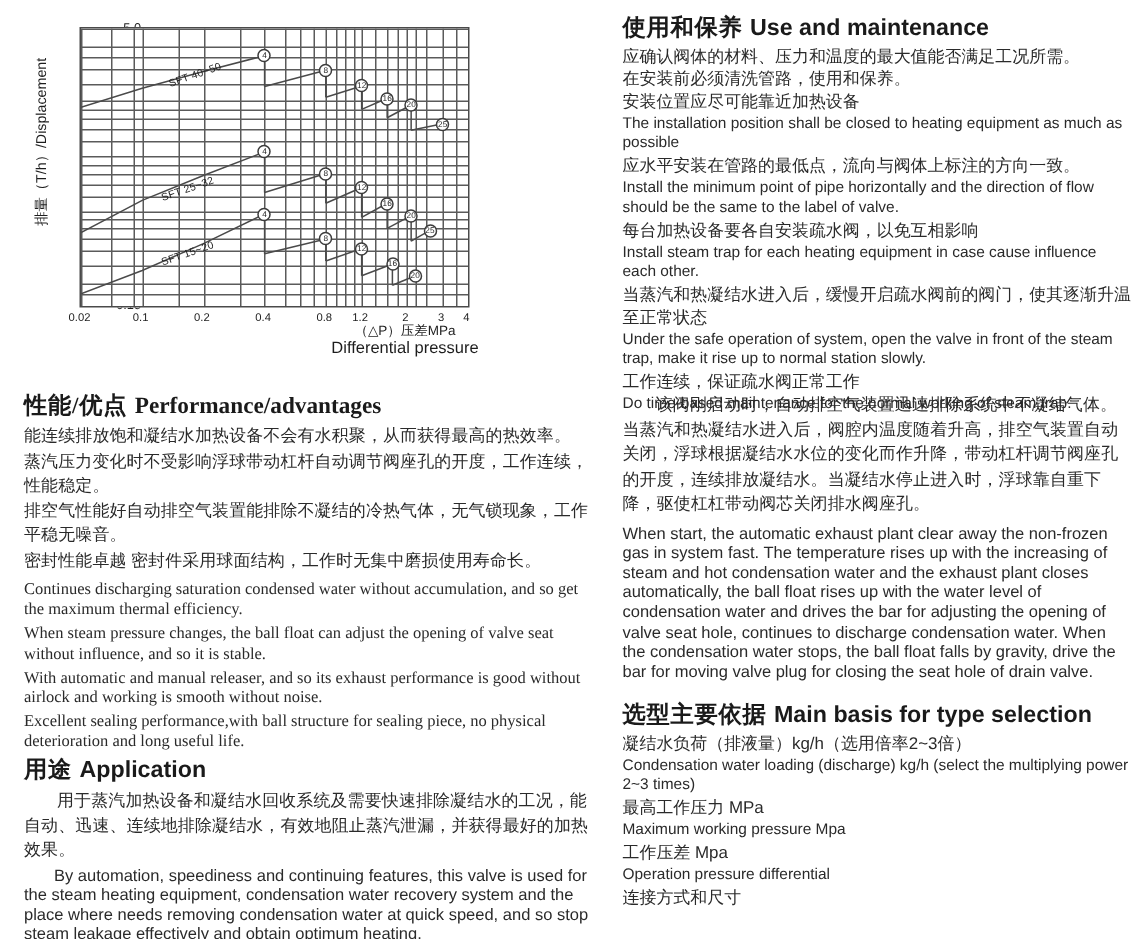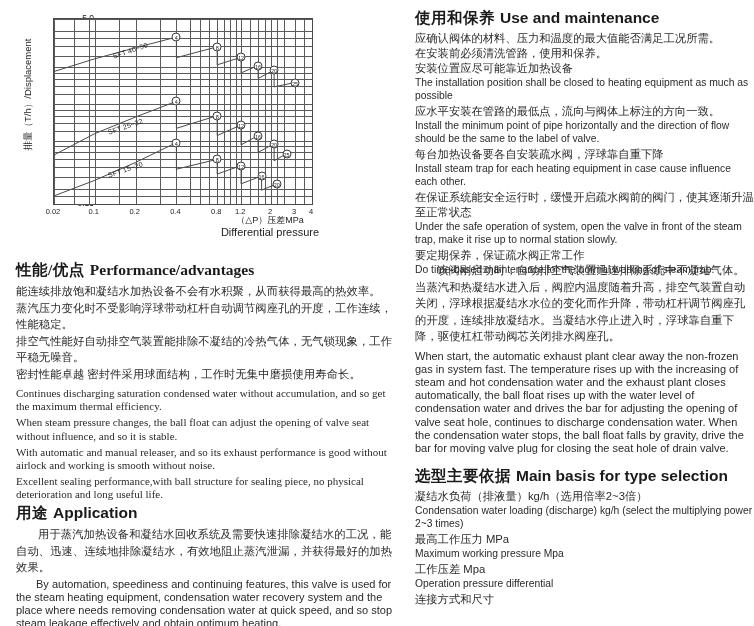--- a/index.html
+++ b/index.html
@@ -328,29 +328,29 @@
           </li>
           <li>
             <p class="kv-cn">安装位置应尽可能靠近加热设备</p>
             <p class="kv-en">The installation position shall be closed to heating equipment as much as possible</p>
           </li>
           <li>
             <p class="kv-cn">应水平安装在管路的最低点，流向与阀体上标注的方向一致。</p>
             <p class="kv-en">Install the minimum point of pipe horizontally and the direction of flow should be the same to the label of valve.</p>
           </li>
           <li>
-            <p class="kv-cn">每台加热设备要各自安装疏水阀，浮球靠自重下降</p>
+            <p class="kv-cn">每台加热设备要各自安装疏水阀，以免互相影响</p>
             <p class="kv-en">Install steam trap for each heating equipment in case cause influence each other.</p>
           </li>
           <li>
-            <p class="kv-cn">在保证系统能安全运行时，缓慢开启疏水阀前的阀门，使其逐渐升温至正常状态</p>
+            <p class="kv-cn">当蒸汽和热凝结水进入后，缓慢开启疏水阀前的阀门，使其逐渐升温至正常状态</p>
             <p class="kv-en">Under the safe operation of system, open the valve in front of the steam trap, make it rise up to normal station slowly.</p>
           </li>
           <li>
-            <p class="kv-cn">要定期保养，保证疏水阀正常工作</p>
+            <p class="kv-cn">工作连续，保证疏水阀正常工作</p>
             <p class="kv-en">Do time-based maintenance for the normal working of steam trap.</p>
           </li>
         </ul>
     </div>
 
     <div class="section" style="left:0px; top:262px;">
       <p class="cn indent">该阀刚启动时，自动排空气装置迅速排除系统中不凝结气体。当蒸汽和热凝结水进入后，阀腔内温度随着升高，排空气装置自动关闭，浮球根据凝结水水位的变化而作升降，带动杠杆调节阀座孔的开度，连续排放凝结水。当凝结水停止进入时，浮球靠自重下降，驱使杠杠带动阀芯关闭排水阀座孔。</p>
       <p class="en spaced">When start, the automatic exhaust plant clear away the non-frozen gas in system fast. The temperature rises up with the increasing of steam and hot condensation water and the exhaust plant closes automatically, the ball float rises up with the water level of condensation water and drives the bar for adjusting the opening of valve seat hole, continues to discharge condensation water. When the condensation water stops, the ball float falls by gravity, drive the bar for moving valve plug for closing the seat hole of drain valve.</p>
     </div>
 

